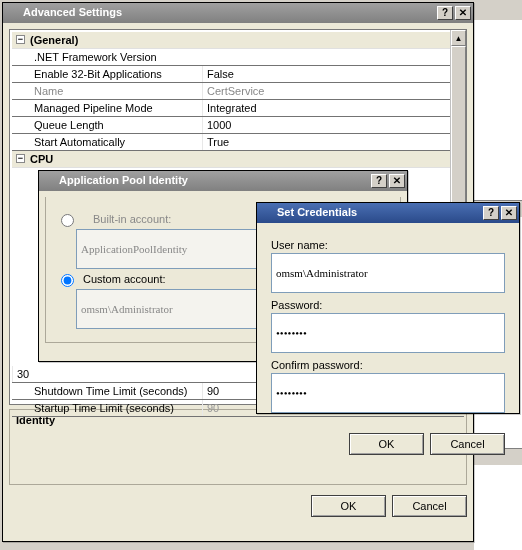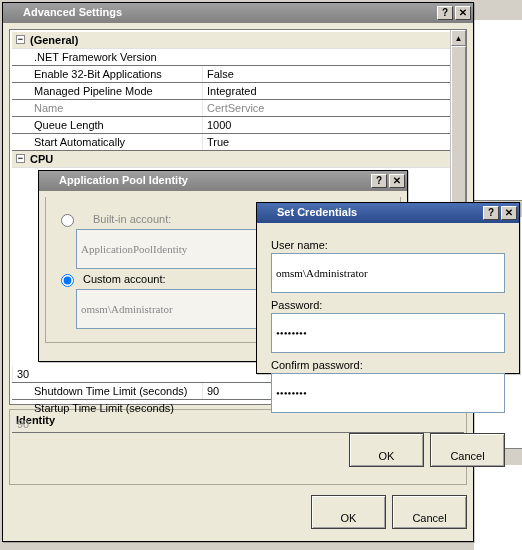--- a/index.html
+++ b/index.html
@@ -106,21 +106,21 @@
   .dlg-buttons {
     display:flex; justify-content:flex-end;
     gap:6px; padding:6px 0 0 0; margin-top:4px;
   }
   .btn {
     min-width:75px; height:22px;
     background:#ece9d8;
     border:1px solid #404040;
     box-shadow: inset 1px 1px 0 #fff, inset -1px -1px 0 #a0a0a0;
     font: 11px Tahoma, sans-serif;
-    padding:16px;
+    padding:4px;
   }
   
   .group {
     border:1px solid #aca899;
     border-top: none;
     padding: 10px 10px 10px 10px;
     position: relative;
   }
   .radio-row {
     display:flex; align-items:center; gap:6px;
@@ -173,26 +173,26 @@
           <span>(General)</span>
         </div>
         <div class="row">
             <div class="label">.NET Framework Version</div>
           </div>
         <div class="row">
             <div class="label">Enable 32-Bit Applications</div>
             <div class="value">False</div>
           </div>
         <div class="row">
+            <div class="label dim">Name</div>
+            <div class="value dim">CertService</div>
+          </div>
+        <div class="row">
             <div class="label">Managed Pipeline Mode</div>
             <div class="value">Integrated</div>
-          </div>
-        <div class="row">
-            <div class="label dim">Name</div>
-            <div class="value dim">CertService</div>
           </div>
         <div class="row">
             <div class="label">Queue Length</div>
             <div class="value">1000</div>
           </div>
         <div class="row">
             <div class="label">Start Automatically</div>
             <div class="value">True</div>
           </div>
         <div class="category">
@@ -200,21 +200,21 @@
           <span>CPU</span>
         </div>
         <div style="height:198px;"></div>
         <div class="row">
             <div class="value">30</div>
           </div>
         <div class="row">
             <div class="label">Shutdown Time Limit (seconds)</div>
             <div class="value">90</div>
           </div>
-        <div class="row" style="color:#999;flex-direction:column;">
+        <div class="row" style="color:#999;">
             <div class="label">Startup Time Limit (seconds)</div>
             <div class="value">90</div>
           </div>
       </div>
       <div class="scroll-v">
         <div class="arrow">▲</div>
         <div class="thumb" style="top:16px; height:210px;"></div>
         <div class="arrow" style="position:absolute;bottom:0;left:0;right:0;">▼</div>
       </div>
     </div>
@@ -245,21 +245,21 @@
       <input class="txtfield" disabled="" style="margin-left: 20px; width: 200px;" value="ApplicationPoolIdentity">
       <div class="radio-row" style="margin-top:2px;">
         <input type="radio" name="idmode" checked="" style="">
         <span>Custom account:</span>
       </div>
       <input class="txtfield" disabled="" style="margin-left: 20px; width: 200px;" value="omsm\Administrator">
     </div>
   </div>
 </div>
 
-<div class="window" style="left:256px; top:202px; width:264px; height:172px;">
+<div class="window" style="left:256px; top:202px; width:264px; height:212px;">
   <div class="titlebar active">
     <span class="title">Set Credentials</span>
     <div class="btns">
       <div class="tb">?</div>
       <div class="tb">✕</div>
     </div>
   </div>
   <div class="body-cred">
     <label class="field-lbl">User name:</label>
     <input class="txtfield" value="omsm\Administrator" style="">

